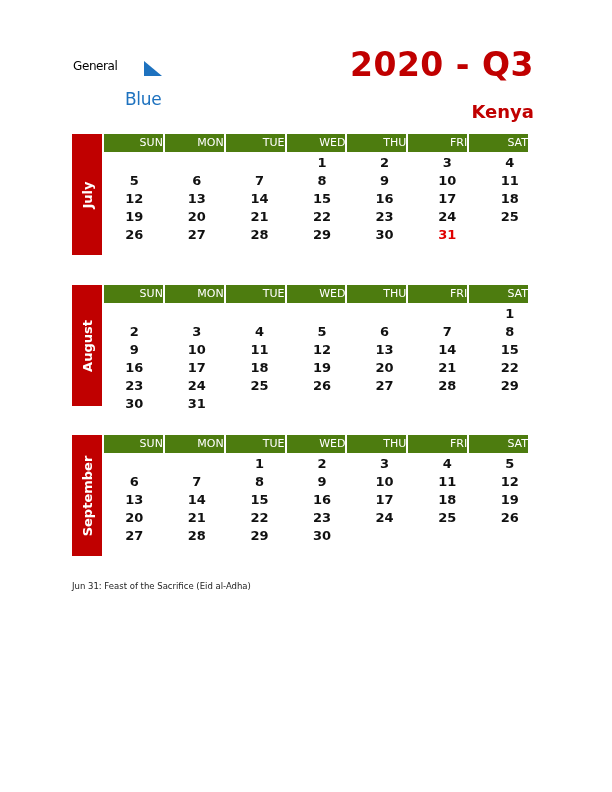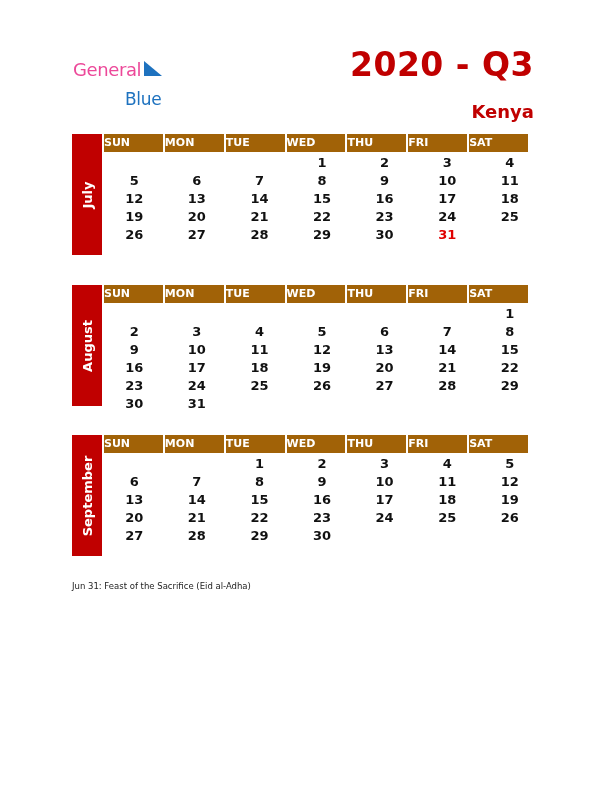--- a/index.html
+++ b/index.html
@@ -1,37 +1,37 @@
 <!DOCTYPE html>
 <html><head>
 <meta charset="utf-8">
 <style>
   html, body { margin: 0; padding: 0; }
   body {
     width: 612px; height: 792px; background: #ffffff; position: relative;
     font-family: "DejaVu Sans", sans-serif; overflow: hidden;
   }
   .logo { position: absolute; left: 73px; top: 59px; width: 100px; height: 40px; }
-  .logo-general { position: absolute; left: 0; top: 0; font-size: 18px; color: #ec4899; letter-spacing: -0.4px; }
+  .logo-general { position: absolute; left: 0; top: 0; font-size: 12px; color: #000000; letter-spacing: -0.4px; }
   .logo-blue { position: absolute; left: 52px; top: 30px; font-size: 17px; color: #1e72bf; letter-spacing: -0.3px; }
   .logo-tri { position: absolute; left: 71px; top: 2px; width: 0; height: 0;
     border-bottom: 15px solid #1e72bf; border-right: 18px solid transparent; }
 
   .title { position: absolute; right: 78px; top: 45px; font-size: 33px; font-weight: bold;
     color: #c00000; letter-spacing: 0.5px; }
   .subtitle { position: absolute; right: 78px; top: 101px; font-size: 18px; font-weight: bold; color: #c00000; text-align: center; }
 
   .month { position: absolute; left: 72px; width: 468px; height: 121px; }
   .month-side { position: absolute; left: 0; top: 0; width: 30px; height: 121px; background: #c00000; }
   .month-name { position: absolute; left: 50%; top: 50%;
     transform: translate(-50%, -50%) rotate(-90deg);
     color: #ffffff; font-weight: bold; font-size: 13px; white-space: nowrap; }
   .dow { position: absolute; left: 32px; top: 0; width: 436px; height: 18px; display: flex; }
-  .dow-cell { flex: 1; background: #a16207; color: #ffffff; font-weight: bold; font-size: 11px;
-    text-align: left; line-height: 18px; margin-right: 2px; }
+  .dow-cell { flex: 1; background: #4d7c0f; color: #ffffff; font-weight: normal; font-size: 11px;
+    text-align: right; line-height: 18px; margin-right: 2px; }
   .dow-cell:last-child { margin-right: 12px; }
   .grid { position: absolute; left: 32px; top: 20px; width: 436px; }
   .week { display: flex; height: 18px; }
   .day { flex: 1; text-align: center; font-weight: bold; font-size: 13px; color: #111111; line-height: 18px; margin-right: 2px; }
   .day:last-child { margin-right: 0; }
   .day.holiday { color: #e00000; }
 
   .note { position: absolute; left: 72px; top: 581px; font-size: 8.5px; color: #222222; }
 </style>
 </head>

